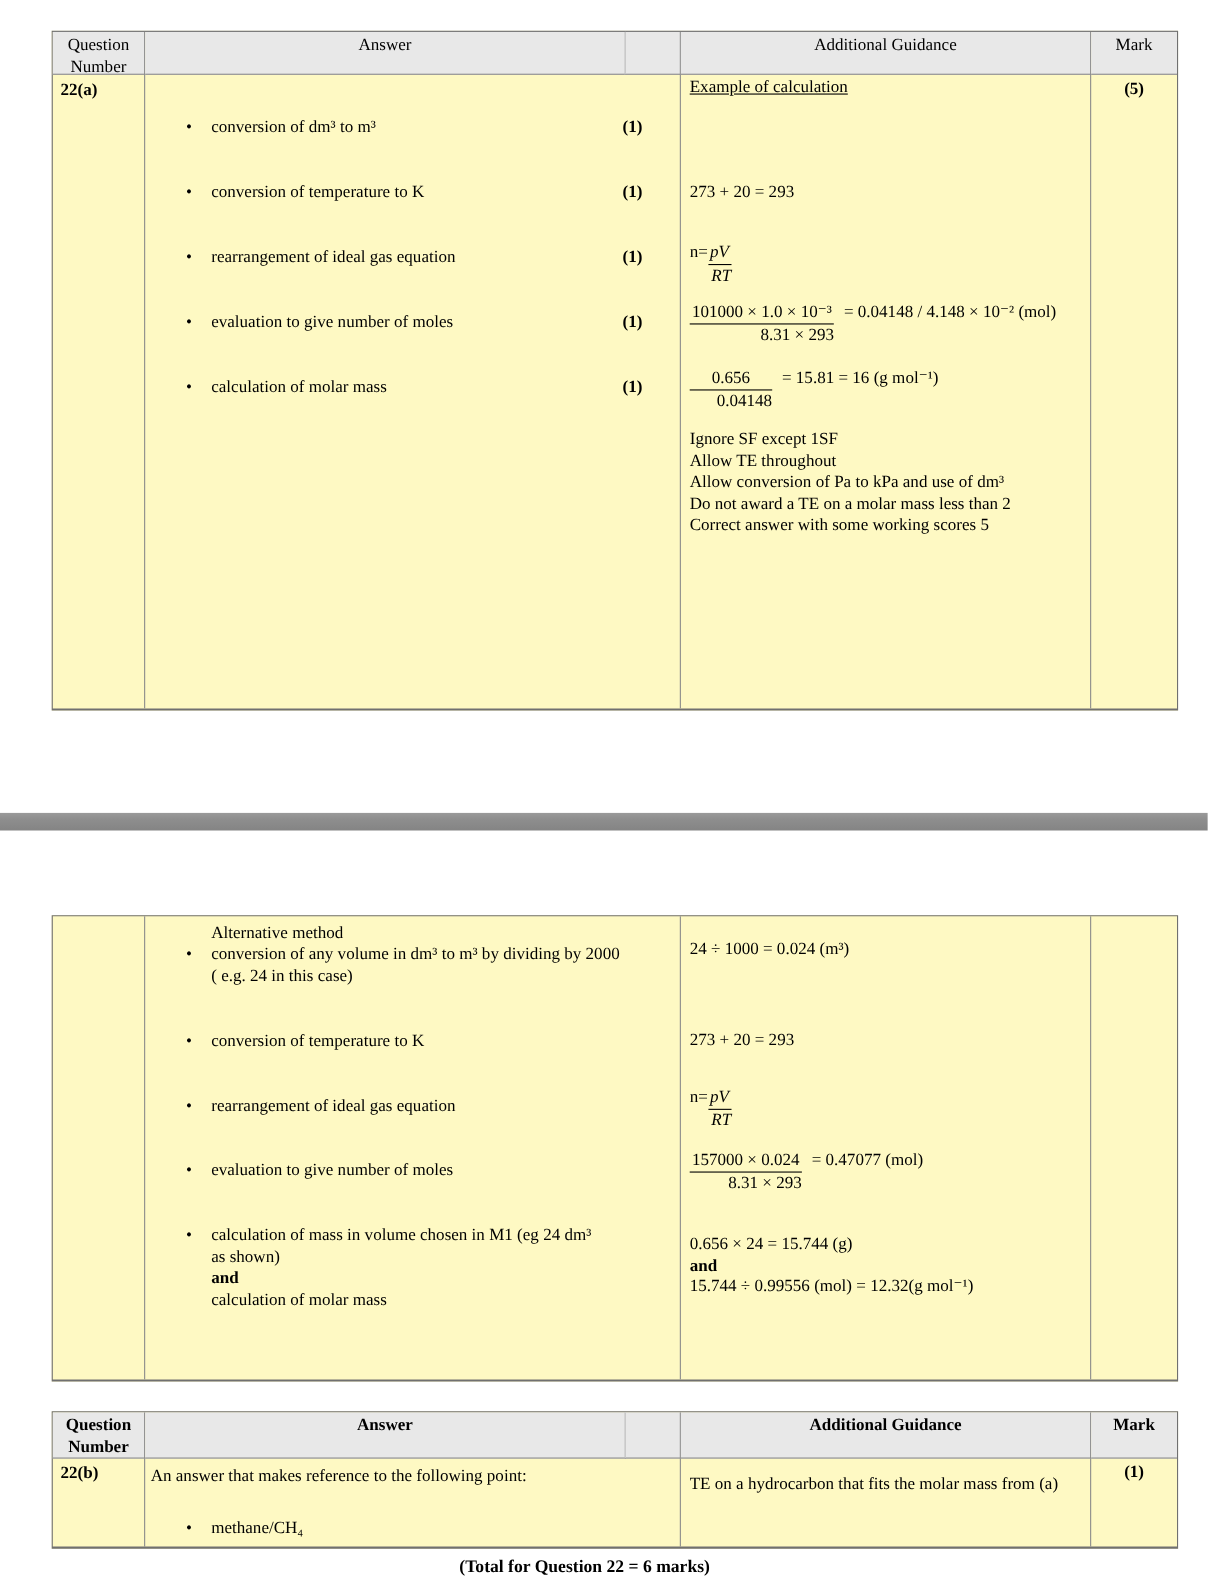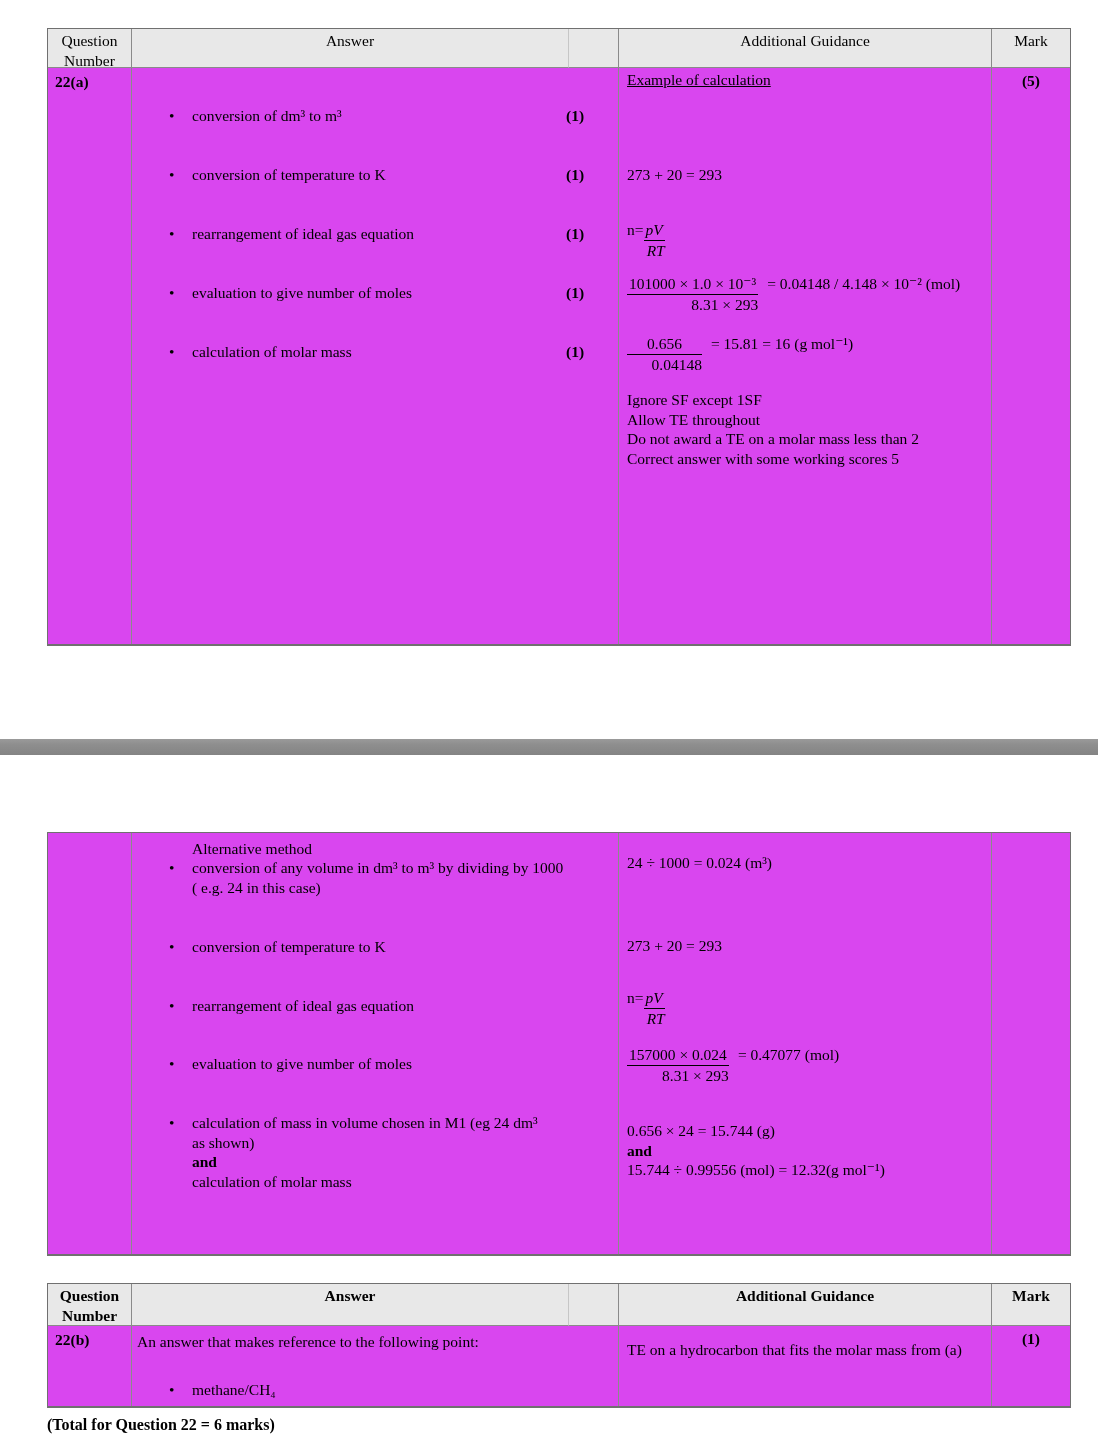--- a/index.html
+++ b/index.html
@@ -1,21 +1,21 @@
 <!DOCTYPE html>
 <html><head>
 <meta charset="utf-8">
 <style>
   html,body{margin:0;padding:0;background:#ffffff;}
   .page{
     position:relative;width:1098px;height:1446px;background:#ffffff;
     font-family:"Liberation Serif","DejaVu Serif",serif;
     font-size:15.5px;line-height:19.5px;color:#000;
   }
-  .tbl{position:absolute;display:grid;border:1px solid #707070;border-bottom-width:2px;background:#d946ef;}
+  .tbl{position:absolute;display:grid;border:1px solid #707070;border-bottom-width:2px;background:#fef9c3;}
   .cell{position:relative;border-right:1px solid #8a8a8a;border-bottom:1px solid #8a8a8a;box-sizing:border-box;}
   .cell.lastcol{border-right:none;}
   .cell.lastrow{border-bottom:none;}
   .hcell{background:#e8e8e8;text-align:center;padding-top:2px;box-sizing:border-box;}
   .hcell.faintleft{border-left:1px solid #c6c6c6;margin-left:-1px;}
   .bold{font-weight:bold;}
   .t3 .hcell{font-weight:bold;}
   .qnum{position:absolute;top:4px;left:7px;font-weight:bold;}
   .abs{position:absolute;}
   
@@ -30,21 +30,21 @@
   .calc-row{display:flex;align-items:flex-start;}
   .frac{display:inline-block;text-align:right;vertical-align:top;}
   .fnum{display:block;border-bottom:1px solid #000;padding:0 2px;}
   .fnum-wide{padding:0 20px;}
   .fden{display:block;}
   .frac-italic .fnum,.frac-italic .fden{font-style:italic;}
   .rest{margin-left:9px;white-space:nowrap;}
   .mark-center{position:absolute;top:3px;left:0;right:0;text-align:center;font-weight:bold;}
   .divider{position:absolute;left:0;width:1098px;height:16px;
     background:linear-gradient(180deg,#9a9a9a 0%,#8e8e8e 35%,#848484 100%);}
-  .footer-total{position:absolute;left:47px;width:969px;text-align:left;font-weight:bold;font-size:16px;}
+  .footer-total{position:absolute;left:47px;width:969px;text-align:center;font-weight:bold;font-size:16px;}
   .nowrap{white-space:nowrap;}
 </style>
 </head>
 <body>
 
 <div class="page">
 
   <div class="tbl" style="left:47px;top:28px;grid-template-columns:84px 437px 50px 373px 78px;grid-template-rows:39px 576px;">
 
     <div class="cell hcell">Question Number</div>
@@ -103,38 +103,39 @@
       <div class="g-item calc-row" style="top:266px">
         <span class="frac">
             <span class="fnum fnum-wide">0.656</span>
             <span class="fden">0.04148</span>
           </span>
           <span class="rest">= 15.81 = 16 (g mol⁻¹)</span>
       </div>
       <div class="g-item" style="top:322px">
         <div>Ignore SF except 1SF</div>
         <div>Allow TE throughout</div>
+        <div>Allow conversion of Pa to kPa and use of dm³</div>
         <div>Do not award a TE on a molar mass less than 2</div>
         <div>Correct answer with some working scores 5</div>
       </div>
     </div>
     <div class="cell lastrow lastcol">
       <div class="mark-center">(5)</div>
     </div>
   </div>
 
   <div class="divider" style="top:739px"></div>
 
   <div class="tbl" style="left:47px;top:832px;grid-template-columns:84px 437px 50px 373px 78px;grid-template-rows:421px;">
     <div class="cell lastrow"></div>
     <div class="cell lastrow" style="grid-column:2/4;">
       <div class="abs" style="top:6px;left:60px;font-family:Liberation Serif, serif;">Alternative method</div>
       <div class="bullet" style="top:25px">
         <span class="dot">•</span>
-        <span style="max-width:380px">conversion of any volume in dm³ to m³ by dividing by 1000 ( e.g. 24 in this case)</span>
+        <span style="max-width:380px">conversion of any volume in dm³ to m³ by dividing by 2000 ( e.g. 24 in this case)</span>
       </div>
       <div class="bullet" style="top:104px">
         <span class="dot">•</span>
         <span>conversion of temperature to K</span>
       </div>
       <div class="bullet" style="top:163px">
         <span class="dot">•</span>
         <span>rearrangement of ideal gas equation</span>
       </div>
       <div class="bullet" style="top:221px">

